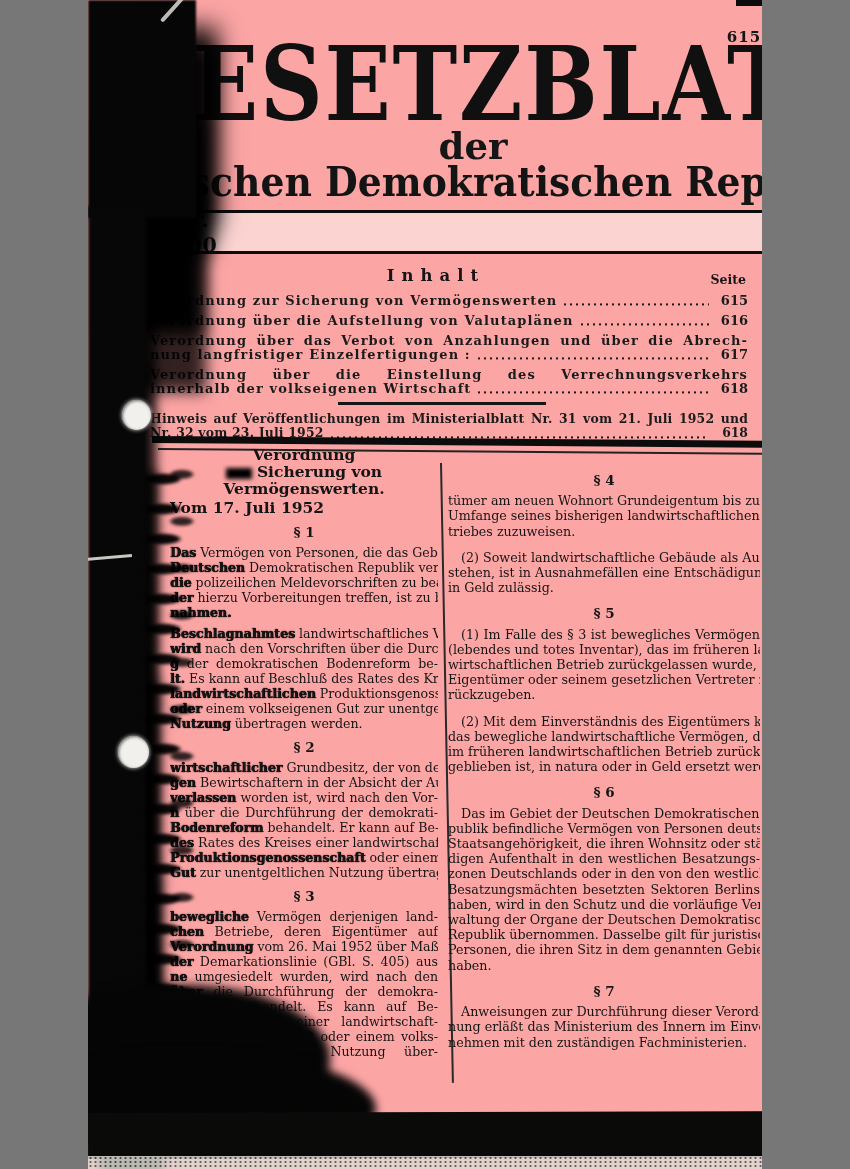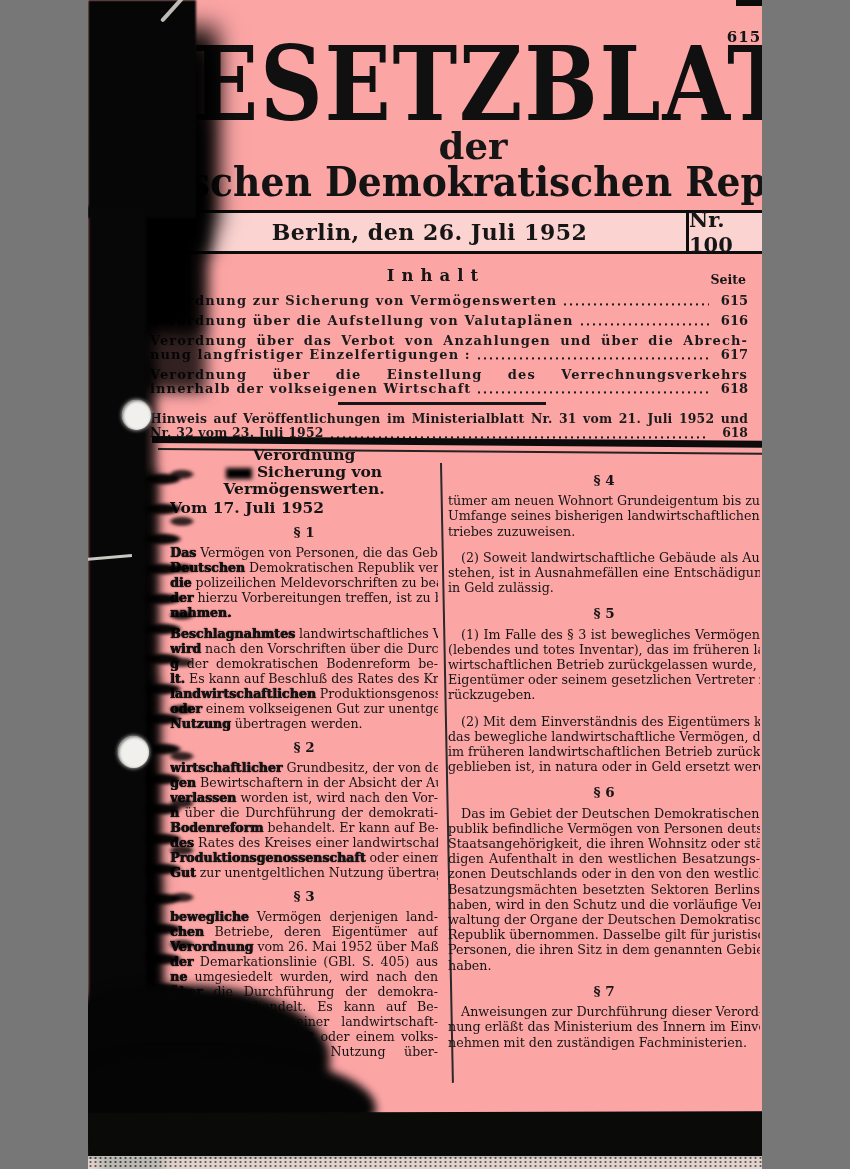--- a/index.html
+++ b/index.html
@@ -106,21 +106,20 @@
 
 <div id="scan">
 
   <div class="abs page-num">615</div>
   <div class="abs m-title">ESETZBLATT</div>
   <div class="abs m-der">der</div>
   <div class="abs m-sub">utschen Demokratischen Republik</div>
 
   <div class="abs date-frag"></div>
   <div class="abs datebar">
-    <div class="cell-main">Berlin, den 26. Juli 1952</div>
     <div class="cell-issue">Nr. 100</div>
   </div>
 
   <div class="abs toc" style="position:absolute;">
     <div class="toc-seite">Seite</div>
     <div class="toc-heading">Inhalt</div>
     <div id="toc-entries">
         <div class="toc-entry">
           <div class="toc-flex">
             <span class="toc-text">Verordnung zur Sicherung von Vermögenswerten</span>

